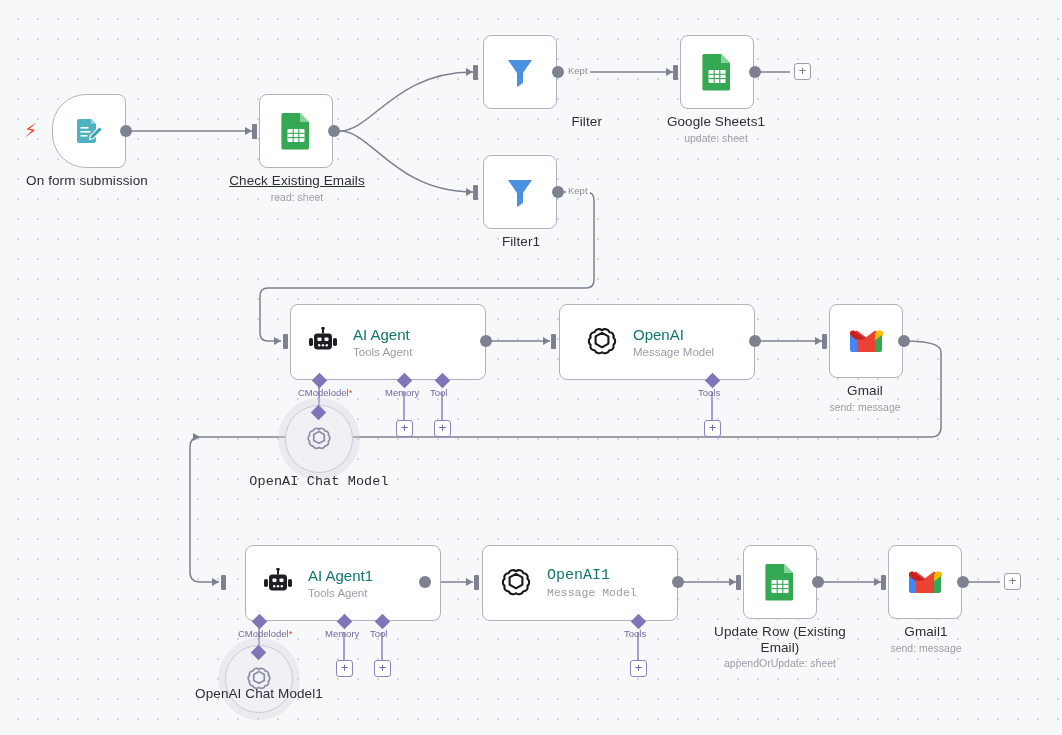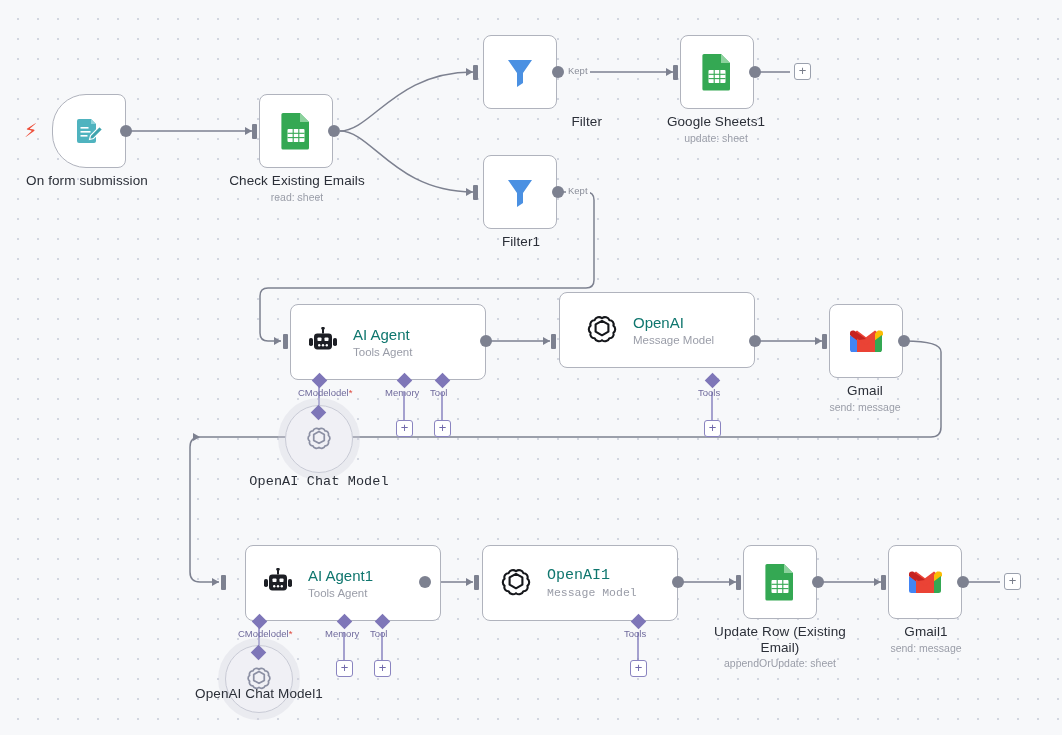--- a/index.html
+++ b/index.html
@@ -219,21 +219,21 @@
       <rect x="9.5" y="17" width="17" height="13" rx="1" fill="#fff"></rect>
       <g stroke="#34a853" stroke-width="1.1">
         <line x1="9.5" y1="21.3" x2="26.5" y2="21.3"></line>
         <line x1="9.5" y1="25.6" x2="26.5" y2="25.6"></line>
         <line x1="15.2" y1="17" x2="15.2" y2="30"></line>
         <line x1="20.8" y1="17" x2="20.8" y2="30"></line>
       </g>
     </svg>
   </div>
   <div class="dot" style="left:328px; top:125px;"></div>
-  <div class="nlabel" style="left:216px; top:173px; width:162px;">Check Existing Emails</div>
+  <div class="nlabel" style="left:216px; top:173px; width:162px;text-decoration:underline;">Check Existing Emails</div>
   <div class="nsub" style="left:216px; top:191px; width:162px;">read: sheet</div>
 
   <div class="inbar" style="left:473px; top:65px;"></div>
   <div class="node sq" style="left:483px; top:35px;">
     <svg class="ico" width="34" height="34" viewBox="0 0 34 34">
       <path d="M5 5h24L20 18v10l-6 4V18z" fill="#4a90e2"></path>
     </svg>
   </div>
   <div class="dot" style="left:552px; top:66px;"></div>
   <div class="elabel" style="left:566px; top:65px;">Kept</div>
@@ -292,21 +292,21 @@
   <div class="diamond" style="left:314px; top:375px;"></div>
   <div class="plabel" style="left:298px; top:387px;"><span>CModelodel</span><span class="req">*</span></div>
   <div class="diamond" style="left:399px; top:375px;"></div>
   <div class="plabel" style="left:385px; top:387px;">Memory</div>
   <div class="plusbox" style="left:396px; top:420px;">+</div>
   <div class="diamond" style="left:437px; top:375px;"></div>
   <div class="plabel" style="left:430px; top:387px;">Tool</div>
   <div class="plusbox" style="left:434px; top:420px;">+</div>
 
   <div class="inbar" style="left:551px; top:334px;"></div>
-  <div class="node wide" style="left:559px; top:292px;padding-left:25px;">
+  <div class="node wide" style="left:559px; top:304px;padding-left:25px;">
     <svg class="ico" width="34" height="34" viewBox="0 0 34 34">
       <g fill="none" stroke="#14161a" stroke-width="2.1" stroke-linejoin="round">
         <path d="M17 5.2c2.6-2.1 6.3-1 7.4 2 2.9-.2 5 2.7 4 5.4 2.4 1.8 2.4 5.4 0 7.2 1 2.7-1.1 5.6-4 5.4-1.1 3-4.8 4.1-7.4 2-2.6 2.1-6.3 1-7.4-2-2.9.2-5-2.7-4-5.4-2.4-1.8-2.4-5.4 0-7.2-1-2.7 1.1-5.6 4-5.4 1.1-3 4.8-4.1 7.4-2z"></path>
         <path d="M10.6 11.4l6.4-3.6 6.4 3.6v7.3l-6.4 3.6-6.4-3.6z"></path>
       </g>
     </svg>
     <div class="ntext">
       <div class="ntitle">OpenAI</div>
       <div class="ntype">Message Model</div>
     </div>

